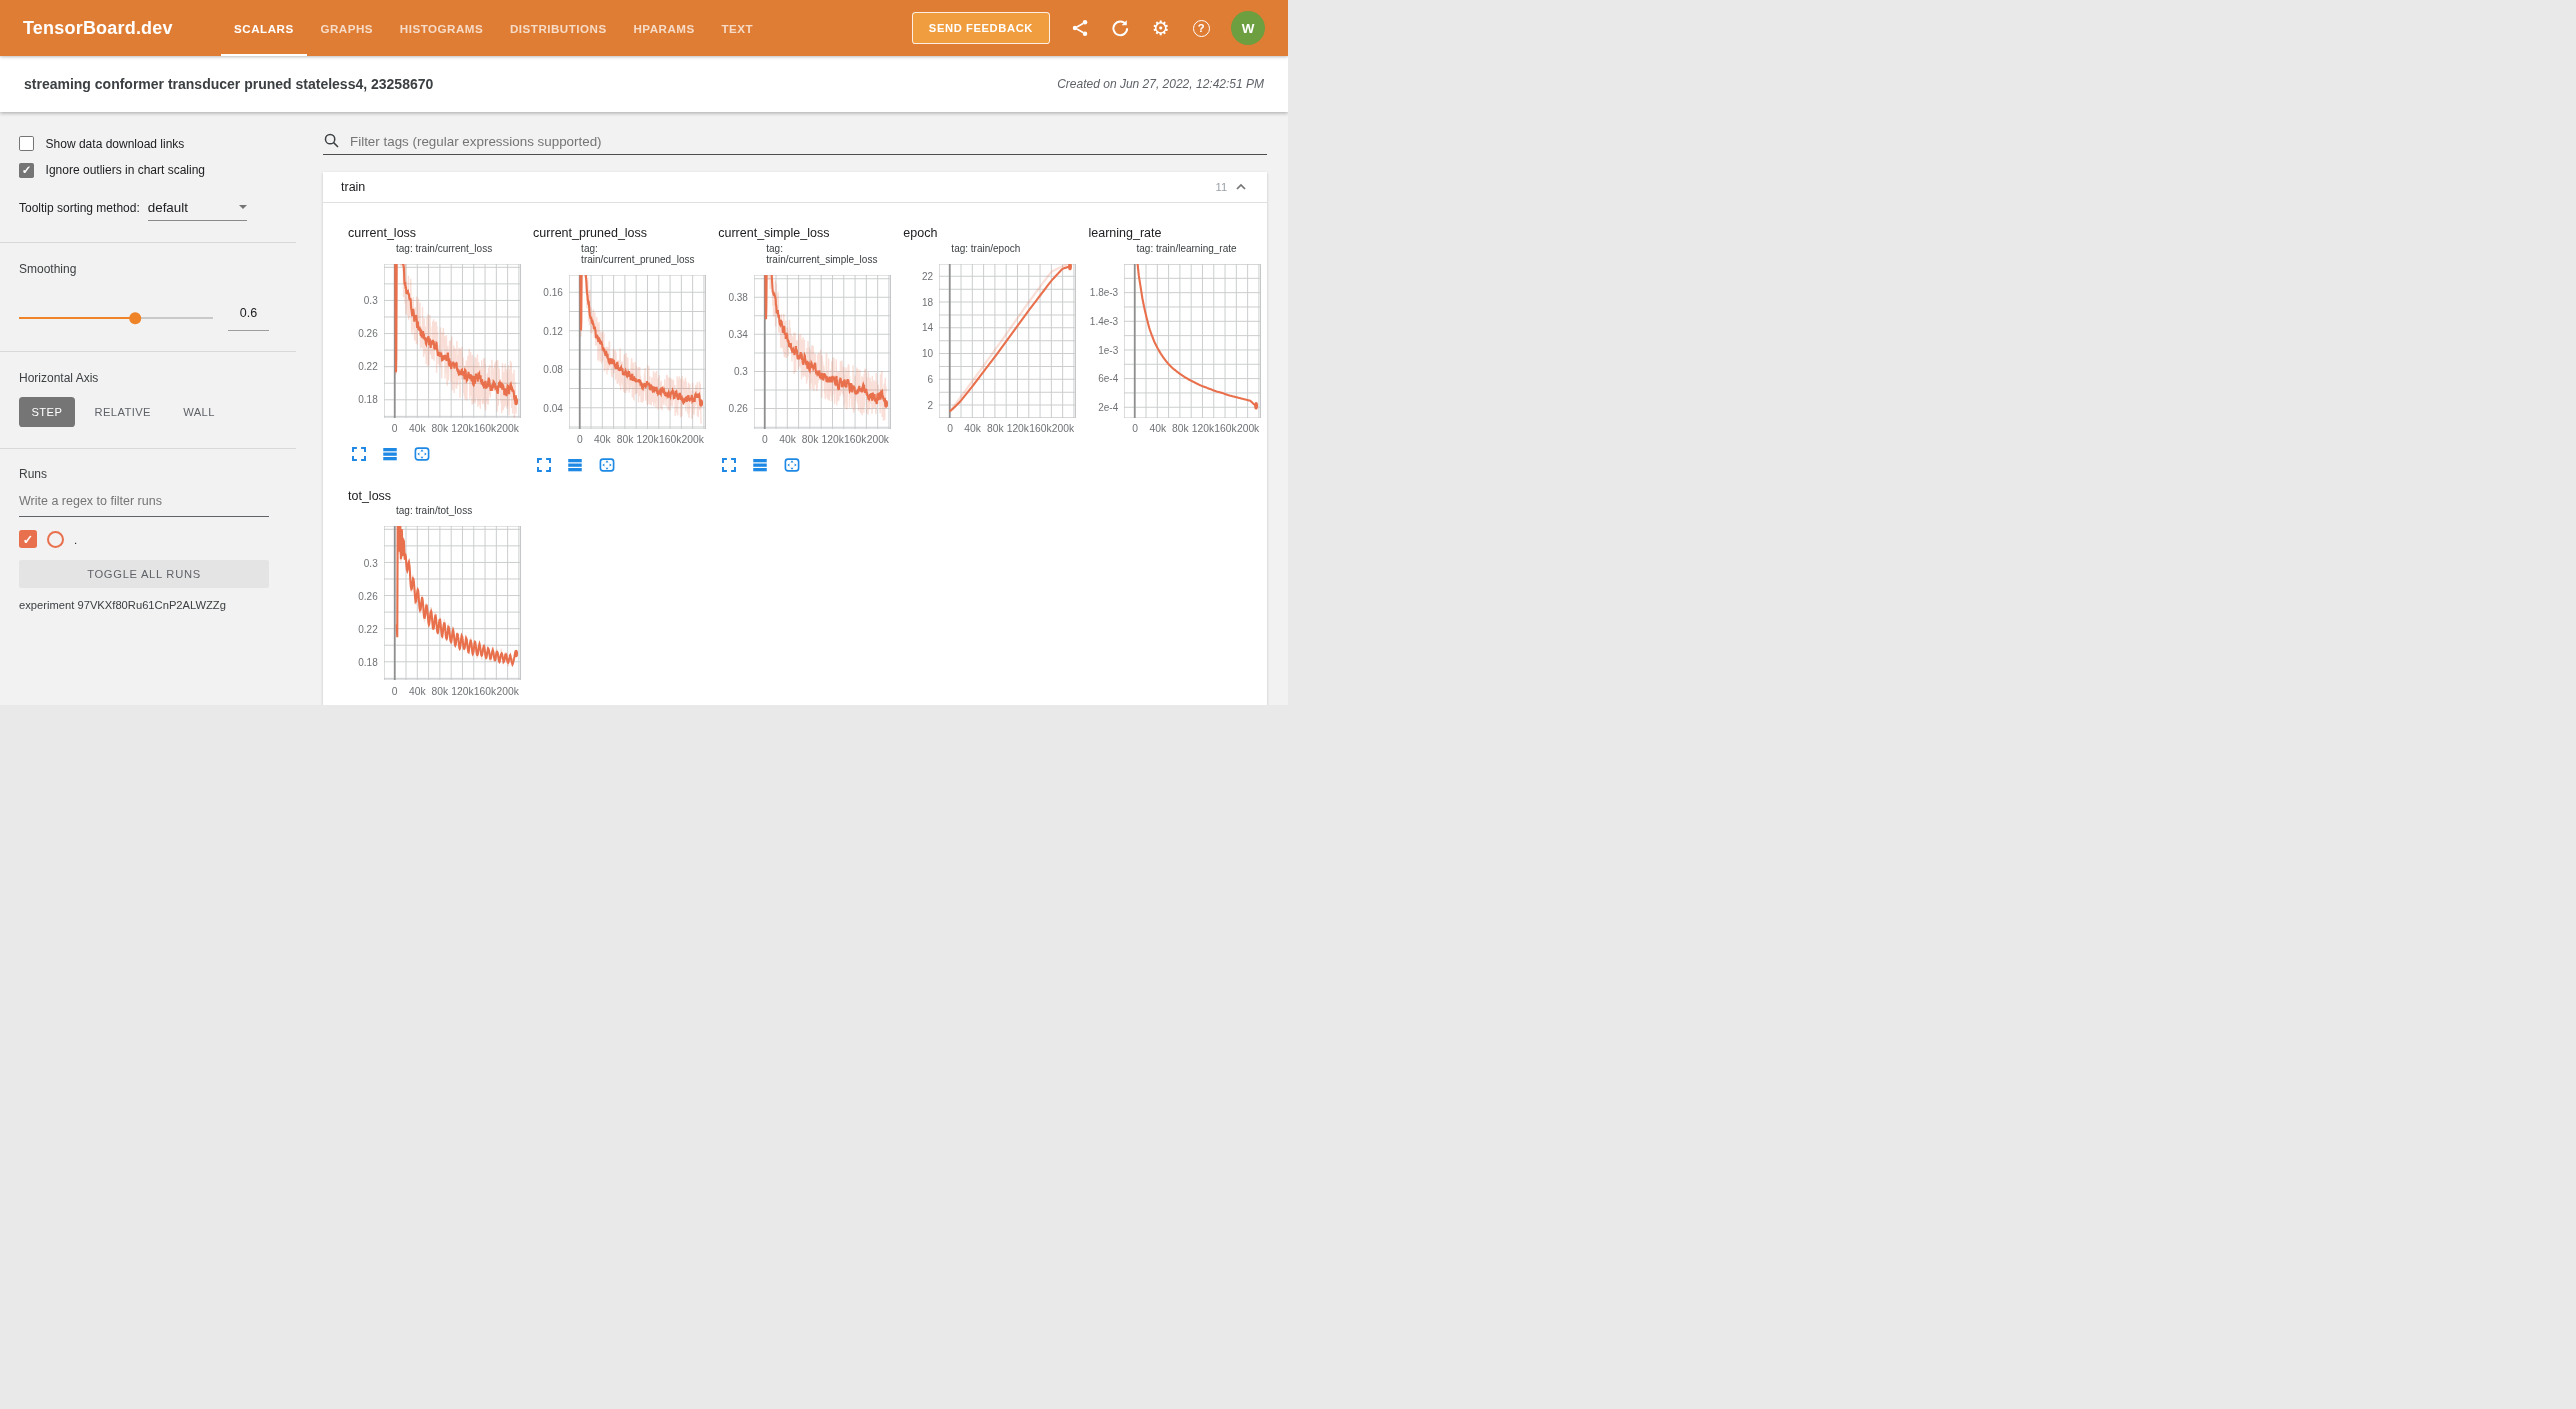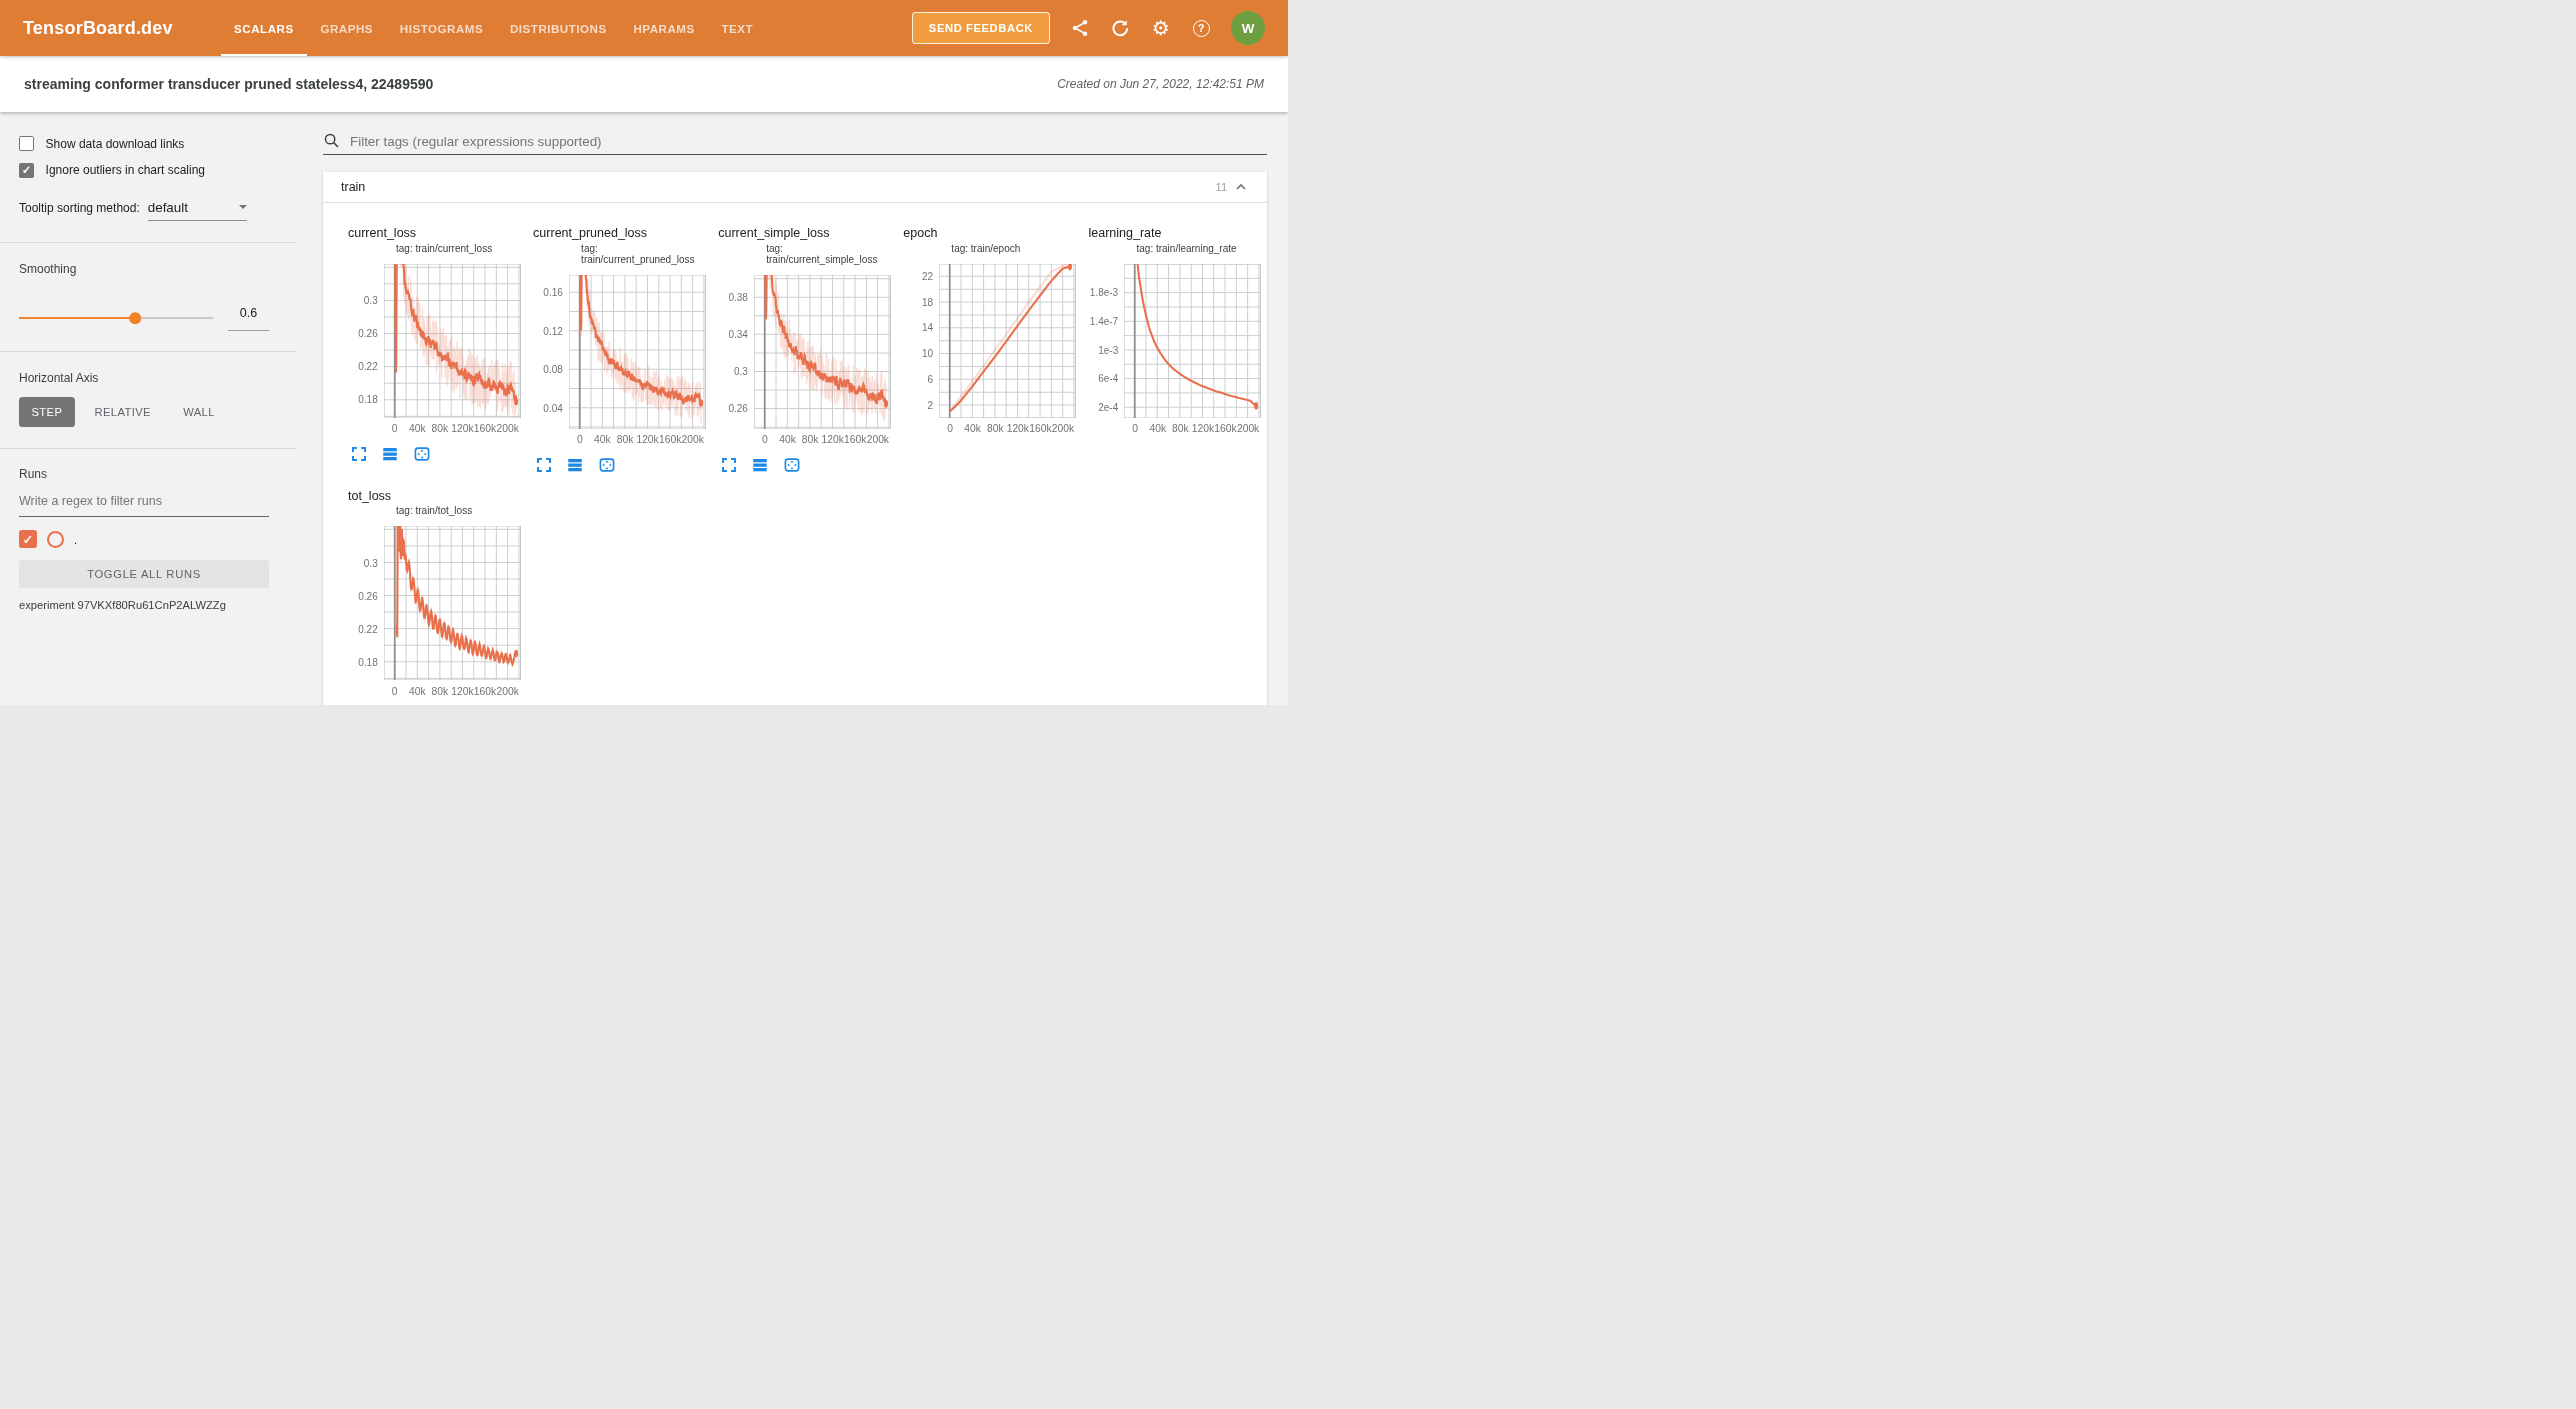--- a/index.html
+++ b/index.html
@@ -117,21 +117,21 @@
       </span>
       <span class="hicon gear">⚙</span>
       <span class="hicon">
           <span class="help-circle">?</span>
         </span>
       <span class="avatar">W</span>
     </div>
   </header>
 
   <div class="titlebar">
-    <div class="exp-title">streaming conformer transducer pruned stateless4, 22489590</div>
+    <div class="exp-title">streaming conformer transducer pruned stateless4, 23258670</div>
     <div class="created">Created on Jun 27, 2022, 12:42:51 PM</div>
   </div>
 
   <div class="content">
 
     <aside>
       <div class="cb-row">
         <span class="cb empty"></span>
         <span class="cb-label">Show data download links</span>
       </div>
@@ -483,21 +483,21 @@
   </div>
 
   <div class="cell">
     <div class="ctitle">learning_rate</div>
     <div class="ctag">tag: train/learning_rate</div>
     <div class="plotrow">
       <div class="ylabels">
                   <span class="ylabel" style="top: 93.0233%;">2e-4</span>
                   <span class="ylabel" style="top: 74.4186%;">6e-4</span>
                   <span class="ylabel" style="top: 55.814%;">1e-3</span>
-                  <span class="ylabel" style="top: 37.2093%;">1.4e-7</span>
+                  <span class="ylabel" style="top: 37.2093%;">1.4e-3</span>
                   <span class="ylabel" style="top: 18.6047%;">1.8e-3</span>
                 </div>
       <div class="plotwrap">
                   <svg class="plot" preserveAspectRatio="none" viewBox="0 0 300 172">
                     <line x1="23.553719008264462" y1="0" x2="23.553719008264462" y2="172" stroke="#cbcdce" stroke-width="1" vector-effect="non-scaling-stroke"></line>
                     <line x1="48.34710743801653" y1="0" x2="48.34710743801653" y2="172" stroke="#cbcdce" stroke-width="1" vector-effect="non-scaling-stroke"></line>
                     <line x1="73.14049586776859" y1="0" x2="73.14049586776859" y2="172" stroke="#cbcdce" stroke-width="1" vector-effect="non-scaling-stroke"></line>
                     <line x1="97.93388429752066" y1="0" x2="97.93388429752066" y2="172" stroke="#cbcdce" stroke-width="1" vector-effect="non-scaling-stroke"></line>
                     <line x1="122.72727272727273" y1="0" x2="122.72727272727273" y2="172" stroke="#cbcdce" stroke-width="1" vector-effect="non-scaling-stroke"></line>
                     <line x1="147.5206611570248" y1="0" x2="147.5206611570248" y2="172" stroke="#cbcdce" stroke-width="1" vector-effect="non-scaling-stroke"></line>

